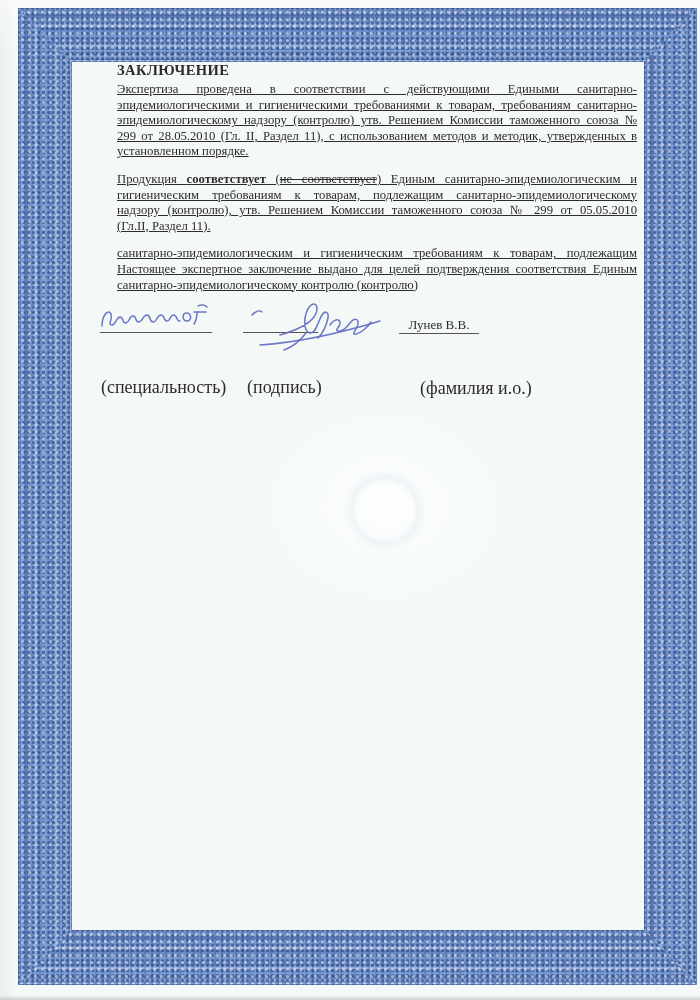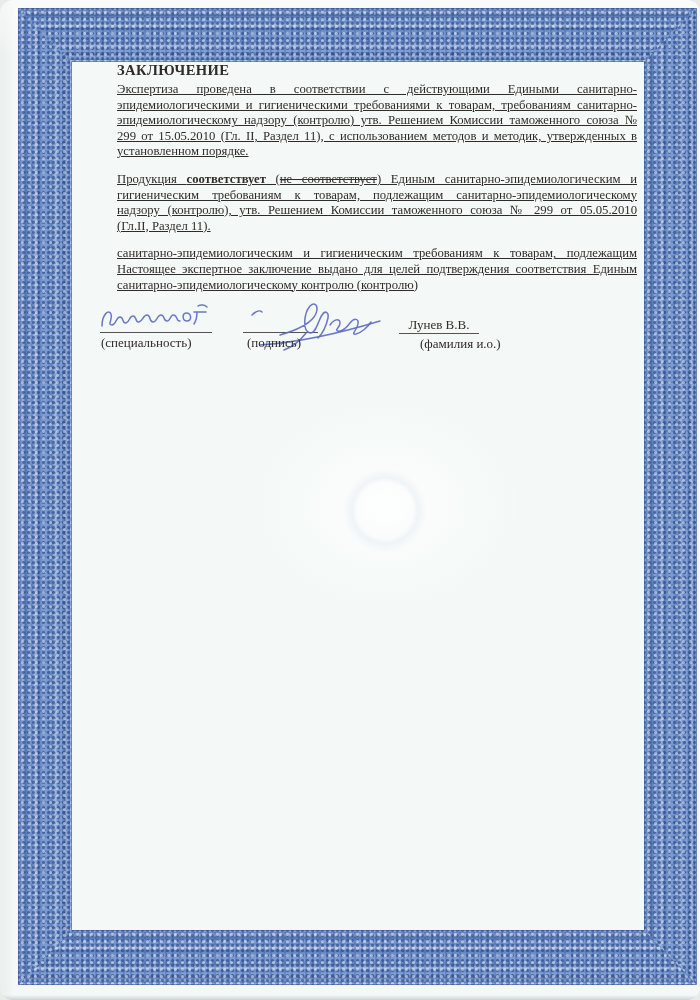--- a/index.html
+++ b/index.html
@@ -5,21 +5,20 @@
   html,body{margin:0;padding:0;background:#e7ebe9;}
   .paper{
     position:relative; width:700px; height:1000px; margin:0 auto;
     background:
       linear-gradient(180deg, rgba(255,255,255,.5), rgba(255,255,255,0) 60px),
       linear-gradient(90deg, rgba(210,220,218,.25) 0 4px, rgba(255,255,255,0) 14px),
       #f4f8f6;
     overflow:hidden;
     font-family:"Liberation Serif","DejaVu Serif",serif;
     color:#2e2c2a;
-    border-radius:13px;
   }
   .paper::after{
     content:""; position:absolute; left:0; right:0; bottom:0; height:5px;
     background:linear-gradient(180deg, rgba(0,0,0,0), rgba(118,132,142,.32));
     pointer-events:none;
   }
   
   .band{ position:absolute; box-shadow: inset 0 0 0 1px rgba(44,74,138,.55); }
   .bh{
     background-color:#7295cc;
@@ -71,21 +70,21 @@
   .para{ margin:0 0 12px 0; font-size:12.7px; line-height:15.6px; }
   .para:last-child{ margin-bottom:0; }
   .line{ text-align:justify; text-align-last:justify; text-justify:inter-word;text-decoration:underline; }
   .line.lastline{ text-align-last:left; }
   .b{ font-weight:bold; }
   .strike{ text-decoration:line-through; text-decoration-thickness:1px; }
   
   .sig-underline{ position:absolute; border-top:1.3px solid #575250; }
   .u1{ left:100px; top:332px; width:112px; }
   .u2{ left:243px; top:332px; width:75px; }
-  .sig-label{ position:absolute; font-size:13px; line-height:15px; color:#2e2c2a; }
+  .sig-label{ position:absolute; font-size:18px; line-height:15px; color:#2e2c2a;margin-top:45px; }
   .l1{ left:101px; top:335px; }
   .l2{ left:247px; top:335px; }
   .l3{ left:420px; top:336px; }
   .sig-name{
     position:absolute; left:399px; top:317px; width:80px; text-align:center;
     font-size:13px; line-height:15px; border-bottom:1.2px solid #575250; padding-bottom:1px;
   }
   .hw1{ position:absolute; left:99px;  top:302px; width:114px; height:31px; }
   .hw2{ position:absolute; left:248px; top:295px; width:138px; height:58px; }
   svg path{ fill:none; stroke:#5e6cc2; stroke-width:1.5; stroke-linecap:round; stroke-linejoin:round; opacity:.92; }
@@ -102,21 +101,21 @@
 
   <div class="watermark"></div>
 
   <div class="content">
     <div class="heading">ЗАКЛЮЧЕНИЕ</div>
     <div>
         <div class="para">
           <div class="line"><span>Экспертиза проведена в соответствии с действующими Едиными санитарно-</span></div>
           <div class="line"><span>эпидемиологическими и гигиеническими требованиями к товарам, требованиям санитарно-</span></div>
           <div class="line"><span>эпидемиологическому надзору (контролю) утв. Решением Комиссии таможенного союза №</span></div>
-          <div class="line"><span>299 от 15.05.2010 (Гл. II, Раздел 11), с использованием методов и методик, утвержденных в</span></div>
+          <div class="line"><span>299 от 28.05.2010 (Гл. II, Раздел 11), с использованием методов и методик, утвержденных в</span></div>
           <div class="line lastline"><span>установленном порядке.</span></div>
         </div>
         <div class="para">
           <div class="line"><span>Продукция </span><span class="b">соответствует</span><span> (</span><span class="strike">не соответствует</span><span>) Единым санитарно-эпидемиологическим и</span></div>
           <div class="line"><span>гигиеническим требованиям к товарам, подлежащим санитарно-эпидемиологическому</span></div>
           <div class="line"><span>надзору (контролю), утв. Решением Комиссии таможенного союза № 299 от 05.05.2010</span></div>
           <div class="line lastline"><span>(Гл.II, Раздел 11).</span></div>
         </div>
         <div class="para">
           <div class="line"><span>санитарно-эпидемиологическим и гигиеническим требованиям к товарам, подлежащим</span></div>

